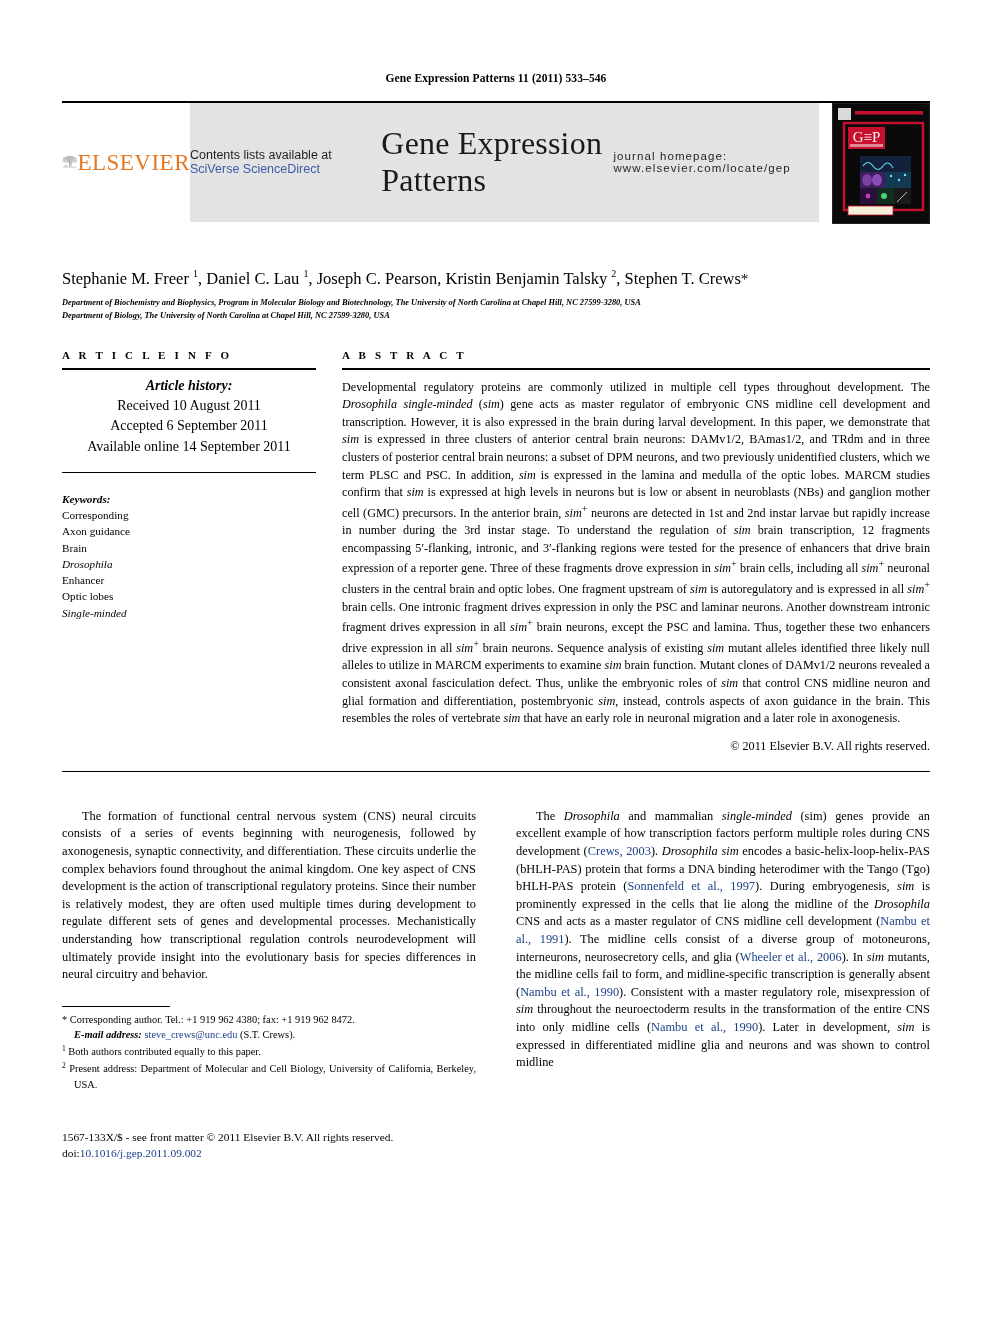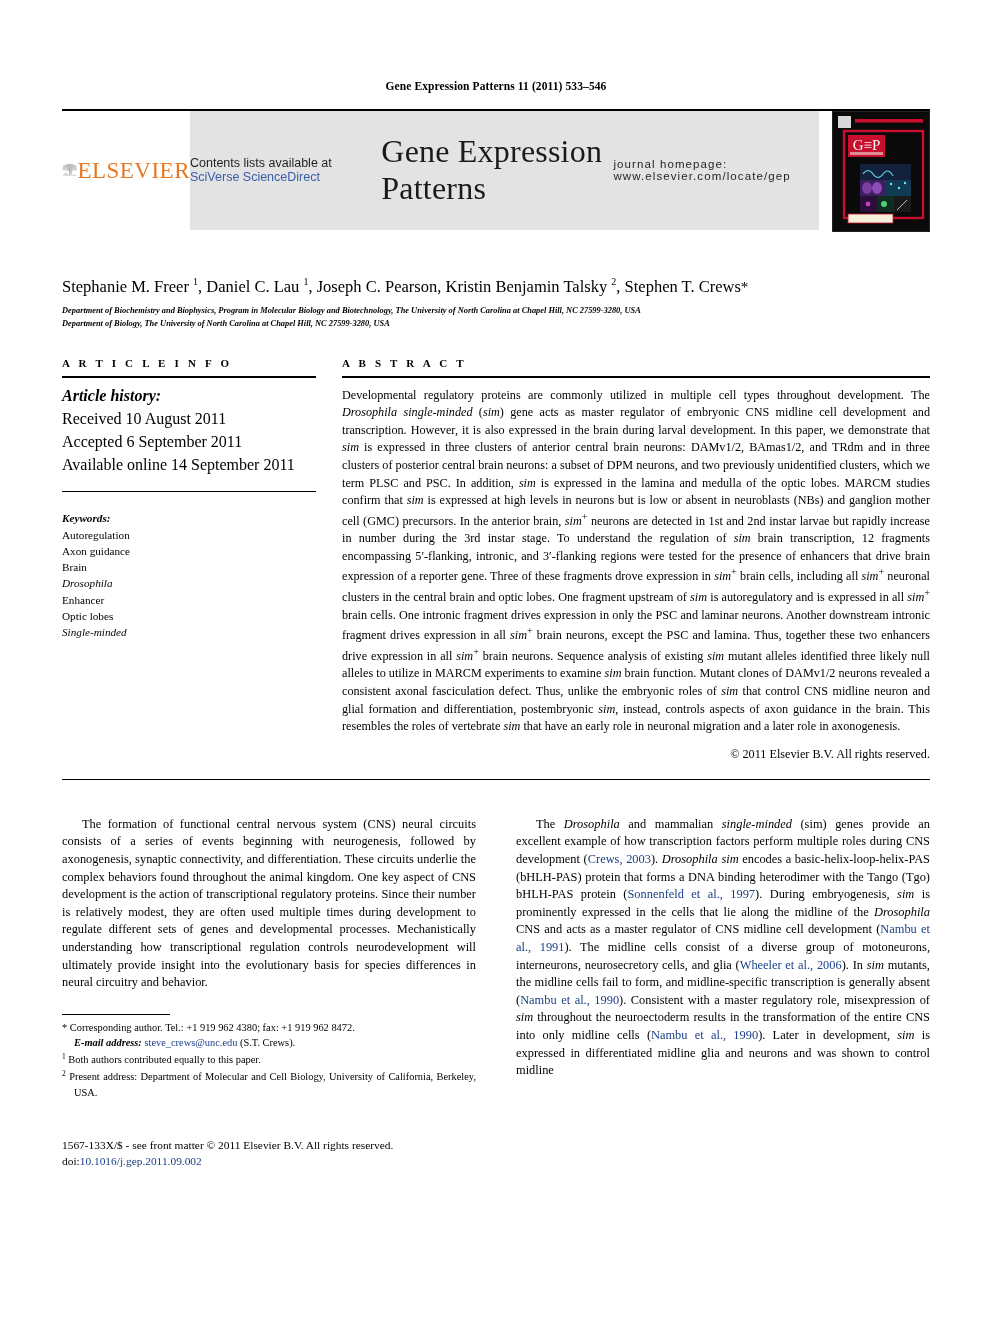--- a/index.html
+++ b/index.html
@@ -5,21 +5,21 @@
   * { box-sizing: border-box; }
   html, body { margin: 0; padding: 0; }
   body {
     width: 992px;
     height: 1323px;
     background: #ffffff;
     font-family: "Liberation Serif", "DejaVu Serif", serif;
     color: #000000;
     overflow: hidden;
   }
-  .page { position: relative; width: 992px; height: 1323px; padding: 8px 62px; }
+  .page { position: relative; width: 992px; height: 1323px; padding: 0 62px; }
 
   
   .running-head {
     text-align: center;
     font-size: 11.5px;
     font-weight: bold;
     padding-top: 72px;
     letter-spacing: .1px;
   }
 
@@ -123,21 +123,21 @@
   .sec-head {
     font-family: "Liberation Serif", serif;
     font-size: 11px;
     font-weight: bold;
     letter-spacing: 3.2px;
   }
   .rule {
     border-top: 2px solid #000;
     margin-top: 7px;
   }
-  .hist { font-size: 16px; line-height: 1.45; margin-top: 6px; }
+  .hist { font-size: 14px; line-height: 1.45; margin-top: 6px; text-align: center; }
   .hist .lbl { font-style: italic; font-weight: bold; }
   .kw-rule { border-top: 1.6px solid #000; margin-top: 15px; }
   .kw { font-size: 11.2px; line-height: 1.45; margin-top: 18px; }
   .kw .lbl { font-style: italic; font-weight: bold; }
   .kw .it { font-style: italic; }
   .abstract-body {
     font-size: 12.2px;
     line-height: 1.44;
     text-align: justify;
     margin-top: 9px;
@@ -270,21 +270,21 @@
       <div class="rule"></div>
       <div class="hist">
         <div class="lbl">Article history:</div>
         <div>Received 10 August 2011</div>
         <div>Accepted 6 September 2011</div>
         <div>Available online 14 September 2011</div>
       </div>
       <div class="kw-rule"></div>
       <div class="kw">
         <div class="lbl">Keywords:</div>
-        <div>Autoregulation</div>
+        <div>Corresponding</div>
         <div>Axon guidance</div>
         <div>Brain</div>
         <div class="it">Drosophila</div>
         <div>Enhancer</div>
         <div>Optic lobes</div>
         <div class="it">Single-minded</div>
       </div>
     </div>
 
     <div class="col-abs">

